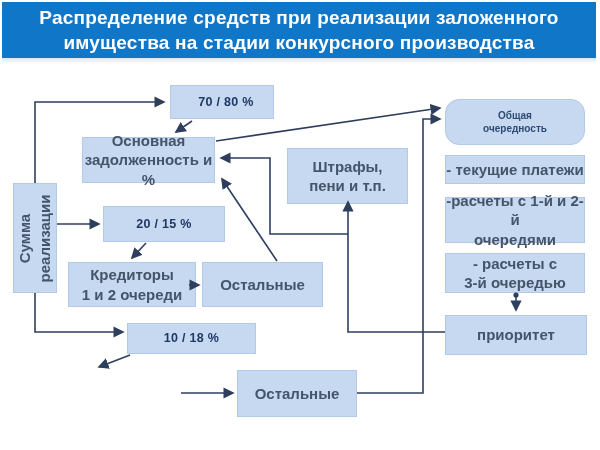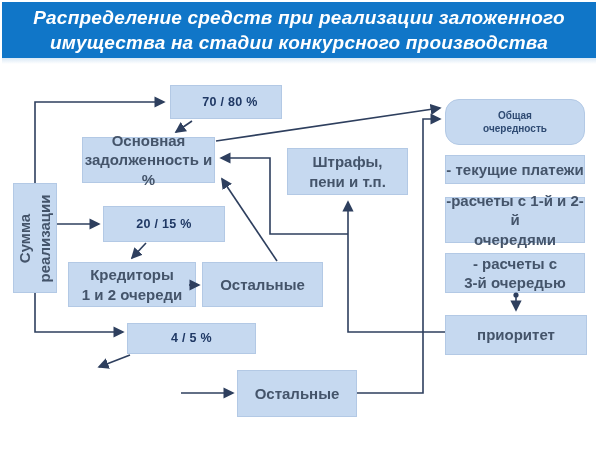--- a/index.html
+++ b/index.html
@@ -9,48 +9,48 @@
     font-family:"Liberation Sans","DejaVu Sans",sans-serif;
   }
   
   #header{
     position:absolute;left:2px;top:2px;width:594px;height:56px;
     background:#1076c8;
     display:flex;align-items:center;justify-content:center;
   }
   #header .title{
     color:#ffffff;font-size:19px;font-weight:bold;line-height:25px;
-    text-align:center;white-space:pre-line;letter-spacing:0.2px;font-style:italic;
+    text-align:center;white-space:pre-line;letter-spacing:0.2px;
   }
   #header-strip{
     position:absolute;left:2px;top:58px;width:594px;height:6px;
     background:linear-gradient(#d9e8f5,#ffffff);
   }
   
   .box{
     position:absolute;box-sizing:border-box;
     background:#c6d9f0;border:1px solid #b3c9e5;
     color:#44546a;font-size:15px;font-weight:bold;line-height:1.3;
     display:flex;align-items:center;justify-content:center;
     text-align:center;white-space:pre-line;
   }
   .pct{color:#1f3864;font-size:12.5px;letter-spacing:0.3px;}
   .strong{color:#2e4a72;font-size:10px;border-radius:14px;}
   .vtext{transform:rotate(-90deg);transform-origin:center;}
   
   #b-sum      {left:13px; top:183px;width:44px; height:110px;}
-  #b-pct70    {left:170px;top:85px; width:112px;height:34px;padding-left:8px;}
+  #b-pct70    {left:170px;top:85px; width:104px;height:34px;padding-left:8px;}
   #b-main     {left:82px; top:137px;width:133px;height:46px;}
   #b-pct20    {left:103px;top:206px;width:122px;height:36px;}
   #b-cred     {left:68px; top:262px;width:128px;height:45px;}
   #b-othmid   {left:202px;top:262px;width:121px;height:45px;}
   #b-pct10    {left:127px;top:323px;width:129px;height:31px;}
   #b-court    {left:20px; top:370px;width:160px;height:47px;}
   #b-othbot   {left:237px;top:370px;width:120px;height:47px;}
-  #b-fines    {left:287px;top:148px;width:121px;height:47px;}
+  #b-fines    {left:287px;top:148px;width:121px;height:56px;}
   #b-general  {left:445px;top:99px; width:140px;height:46px;}
   #b-current  {left:445px;top:155px;width:140px;height:29px;}
   #b-q12      {left:445px;top:197px;width:140px;height:46px;}
   #b-q3       {left:445px;top:253px;width:140px;height:40px;}
   #b-priority {left:445px;top:315px;width:142px;height:40px;}
   
   #connectors{position:absolute;left:0;top:0;width:600px;height:450px;pointer-events:none;}
   #connectors polyline,#connectors line{fill:none;stroke:#2e3f5e;stroke-width:1.6;}
 </style>
 </head>
@@ -68,21 +68,21 @@
     <span class="vtext">Сумма
 реализации</span>
   </div>
   <div class="box pct" id="b-pct70">70 / 80 %</div>
   <div class="box" id="b-main">Основная
 задолженность и %</div>
   <div class="box pct" id="b-pct20">20 / 15 %</div>
   <div class="box" id="b-cred">Кредиторы
 1 и 2 очереди</div>
   <div class="box" id="b-othmid">Остальные</div>
-  <div class="box pct" id="b-pct10">4 / 5 %</div>
+  <div class="box pct" id="b-pct10">10 / 18 %</div>
   <div class="box" id="b-othbot">Остальные</div>
   <div class="box" id="b-fines">Штрафы,
 пени и т.п.</div>
   <div class="box strong" id="b-general">Общая
 очередность</div>
   <div class="box" id="b-current">- текущие платежи</div>
   <div class="box" id="b-q12">-расчеты с 1-й и 2-й
 очередями</div>
   <div class="box" id="b-q3">- расчеты с
 3-й очередью</div>

